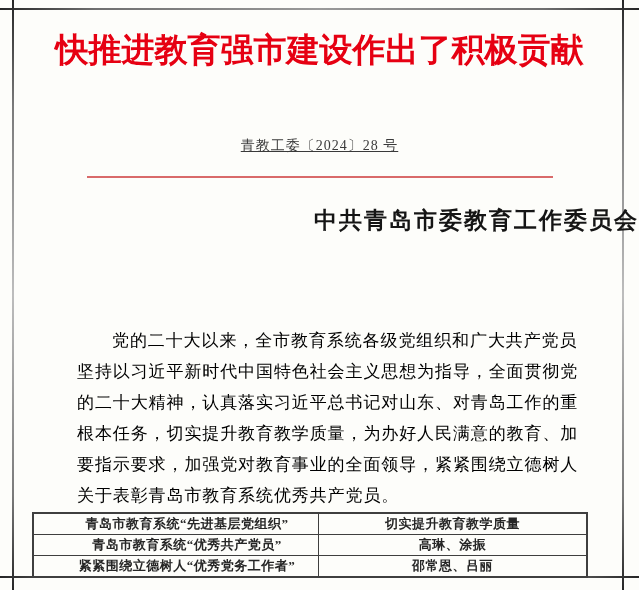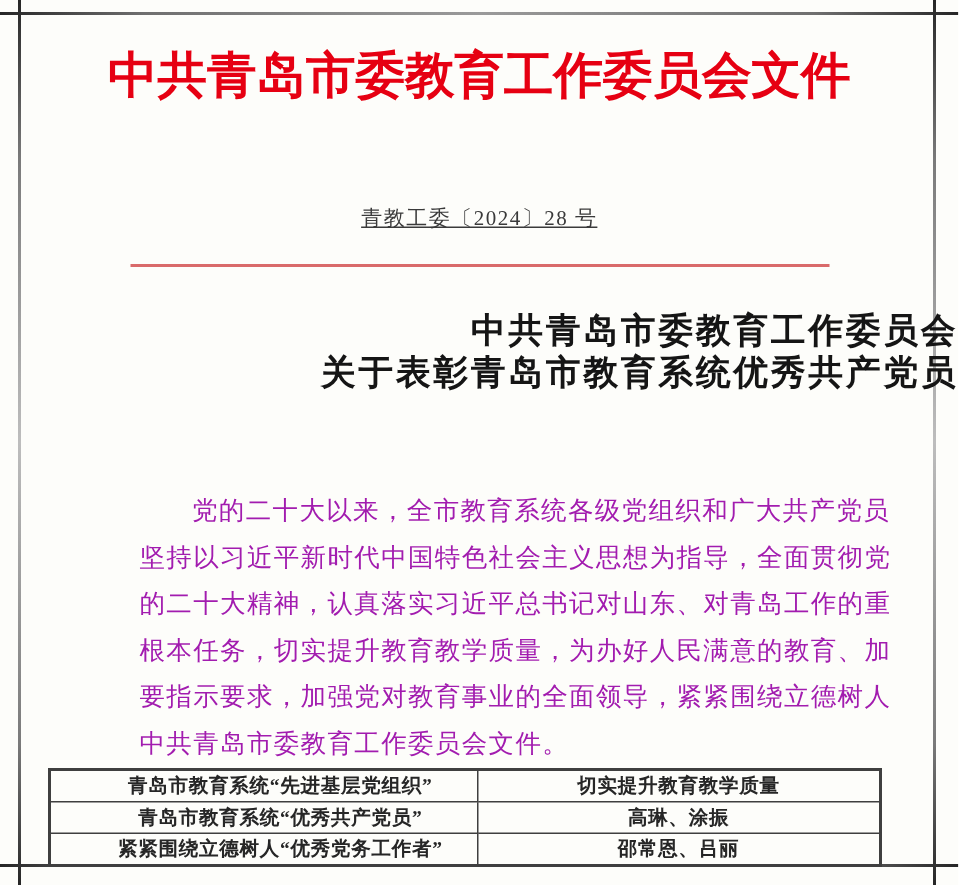--- a/index.html
+++ b/index.html
@@ -68,22 +68,21 @@
   .doc-title .t-line {
     font-size: 23px;
     font-weight: bold;
     letter-spacing: 2px;
     line-height: 28px;
     white-space: nowrap;
   }
   .body-text {
     position: absolute;
     top: 325px; left: 77px; width: 492px;
-    color: #a21caf;
-    margin-left: 16px;
+    color: #000000;
   }
   .body-text .b-line {
     font-size: 17px;
     letter-spacing: 0.9px;
     line-height: 31px;
     height: 31px;
     white-space: nowrap;
   }
   .body-text .b-line.indent { text-indent: 35px; }
   .award-table {
@@ -111,38 +110,37 @@
 </head>
 <body>
 
 <div class="page">
 
   <div class="frame-line frame-top"></div>
   <div class="frame-line frame-bottom"></div>
   <div class="frame-line frame-left"></div>
   <div class="frame-line frame-right"></div>
 
-  <div class="red-header">中共青岛市委教育工作委员会文件</div>
+  <div class="red-header">快推进教育强市建设作出了积极贡献</div>
 
   <div class="doc-number">青教工委〔2024〕28 号</div>
 
   <div class="red-rule"></div>
 
   <div class="doc-title">
     <div class="t-line">中共青岛市委教育工作委员会</div>
-    <div class="t-line">关于表彰青岛市教育系统优秀共产党员</div>
   </div>
 
   <div class="body-text">
     <div class="b-line indent">党的二十大以来，全市教育系统各级党组织和广大共产党员</div>
     <div class="b-line">坚持以习近平新时代中国特色社会主义思想为指导，全面贯彻党</div>
     <div class="b-line">的二十大精神，认真落实习近平总书记对山东、对青岛工作的重</div>
     <div class="b-line">根本任务，切实提升教育教学质量，为办好人民满意的教育、加</div>
     <div class="b-line">要指示要求，加强党对教育事业的全面领导，紧紧围绕立德树人</div>
-    <div class="b-line">中共青岛市委教育工作委员会文件。</div>
+    <div class="b-line">关于表彰青岛市教育系统优秀共产党员。</div>
   </div>
 
   <table class="award-table">
     <tbody>
       <tr>
         <td class="col-category">青岛市教育系统“先进基层党组织”</td>
         <td class="col-recipients">切实提升教育教学质量</td>
       </tr>
       <tr>
         <td class="col-category">青岛市教育系统“优秀共产党员”</td>

